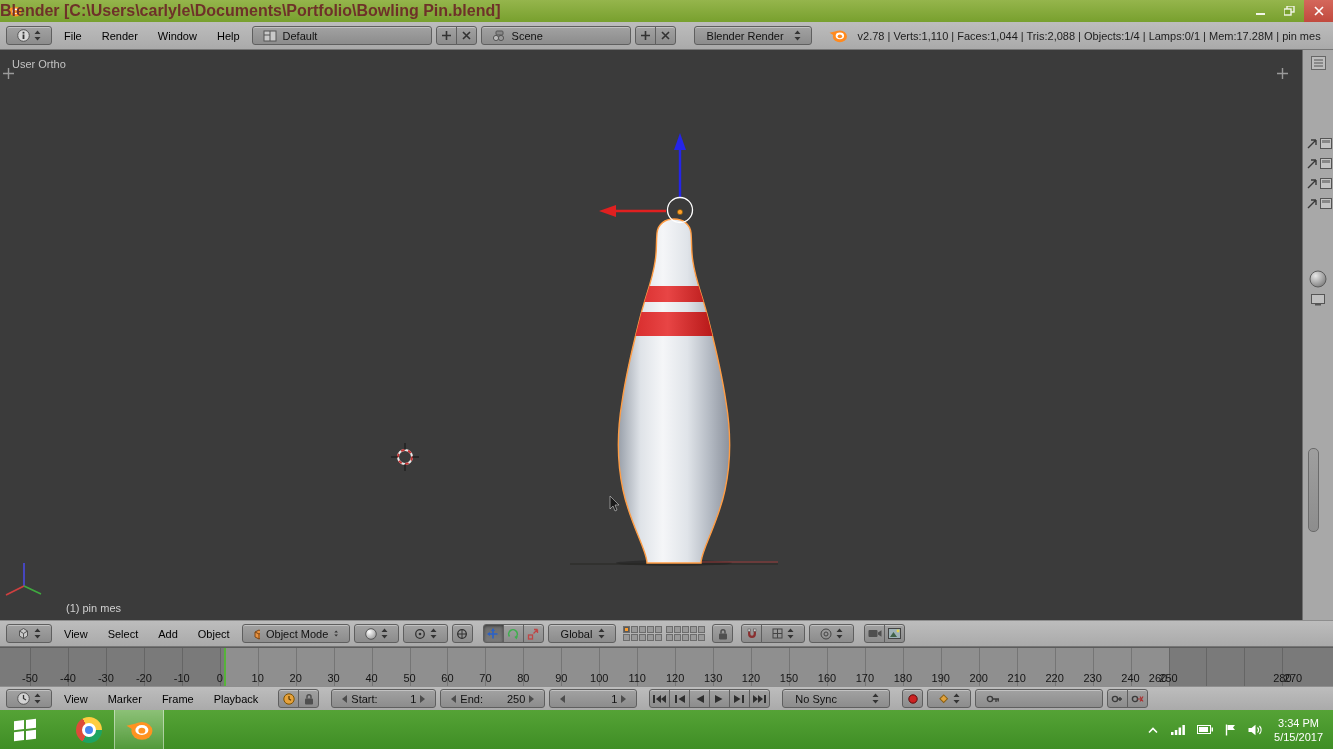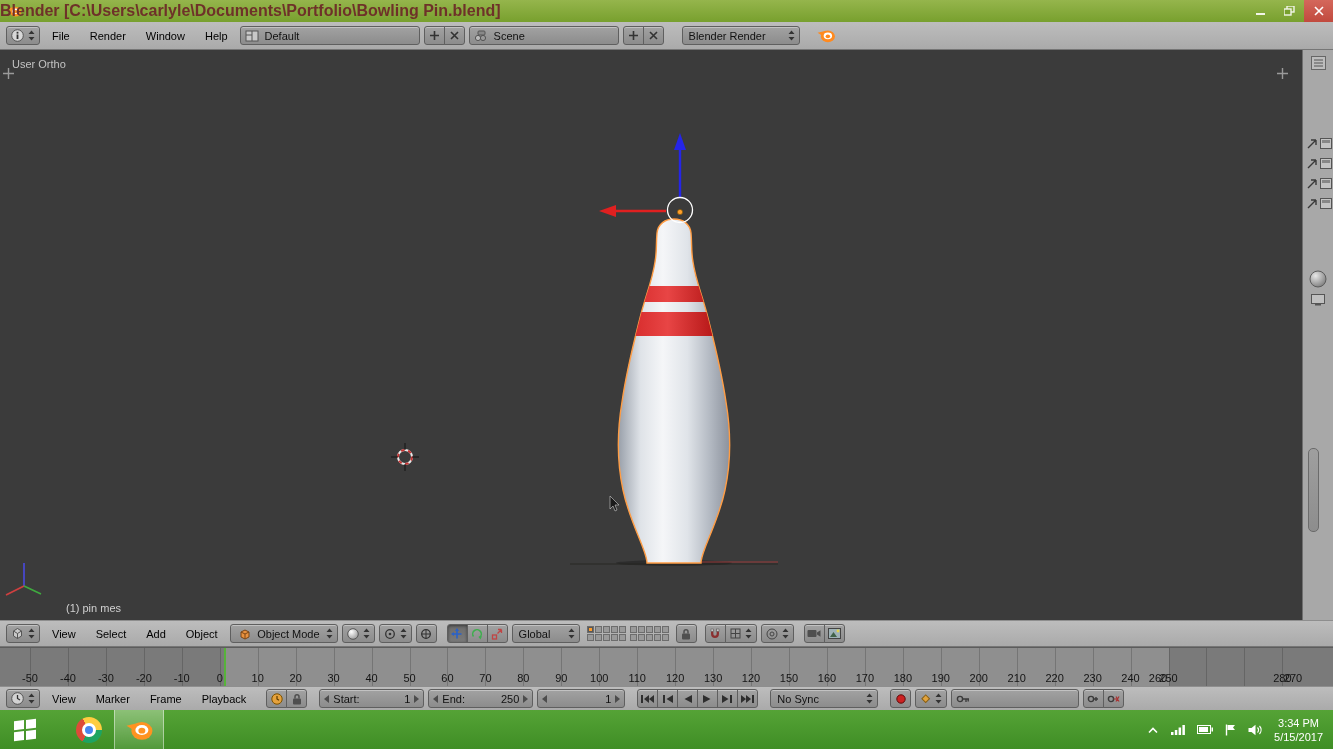--- a/index.html
+++ b/index.html
@@ -20,21 +20,21 @@
   
   .bar { display:flex; align-items:center; padding:0 6px; gap:4px;
     background:linear-gradient(#bdbdbd,#aaaaaa); }
   .infobar { height:28px; border-bottom:1px solid #767676; }
   .v3dheader { height:27px; border-top:1px solid #8e8e8e; border-bottom:1px solid #767676; }
   .tlheader { height:24px; border-top:1px solid #8e8e8e; }
   .menu { padding:0 8px; color:#000; cursor:default; white-space:nowrap; }
   .btn { height:19px; border:1px solid #5f5f5f; border-radius:3px;
     background:linear-gradient(#a2a2a2,#8c8c8c);
     box-shadow:inset 0 1px 0 rgba(255,255,255,.35);
-    display:inline-flex; align-items:center; gap:4px; padding:0 4px; white-space:nowrap; }
+    display:inline-flex; align-items:center; gap:4px; padding:0 10px; white-space:nowrap; }
   .btn.pressed { background:linear-gradient(#6c6c6c,#7a7a7a);
     box-shadow:inset 0 1px 3px rgba(0,0,0,.45); }
   .btn.sq { width:21px; justify-content:center; padding:0; }
   .grp { display:inline-flex; }
   .grp .btn { border-radius:0; margin-left:-1px; }
   .grp .btn:first-child { border-radius:3px 0 0 3px; margin-left:0; }
   .grp .btn:last-child { border-radius:0 3px 3px 0; }
   .field-text { padding:0 2px; }
   .stats { color:#1d1d1d; margin-left:6px; white-space:nowrap; }
 
@@ -190,20 +190,21 @@
   </span>
 
   <span style="margin-left:12px; display:flex">
     <svg width="20" height="15" viewBox="0 0 20 16">
         <path d="M1 5 L10 3 L6.5 8.5 Z" fill="#ff8a1f"></path>
         <ellipse cx="12" cy="9" rx="7.5" ry="6.3" fill="#ff8a1f"></ellipse>
         <ellipse cx="12" cy="8.3" rx="4.5" ry="3.6" fill="#fff"></ellipse>
         <ellipse cx="12" cy="8.8" rx="2.4" ry="2" fill="#ff8a1f"></ellipse>
       </svg>
   </span>
+  <span class="stats">v2.78 | Verts:1,110 | Faces:1,044 | Tris:2,088 | Objects:1/4 | Lamps:0/1 | Mem:17.28M | pin mes</span>
 </div>
 
 <div class="main">
   <div class="viewport">
     <svg class="scene-svg" width="1302" height="570" viewBox="0 0 1302 570">
       <defs>
         <linearGradient id="pinG" x1="0" y1="0" x2="1" y2="0">
           <stop offset="0" stop-color="#99a0aa"></stop>
             <stop offset=".2" stop-color="#dfe3e8"></stop>
           <stop offset=".4" stop-color="#f5f6f8"></stop>

